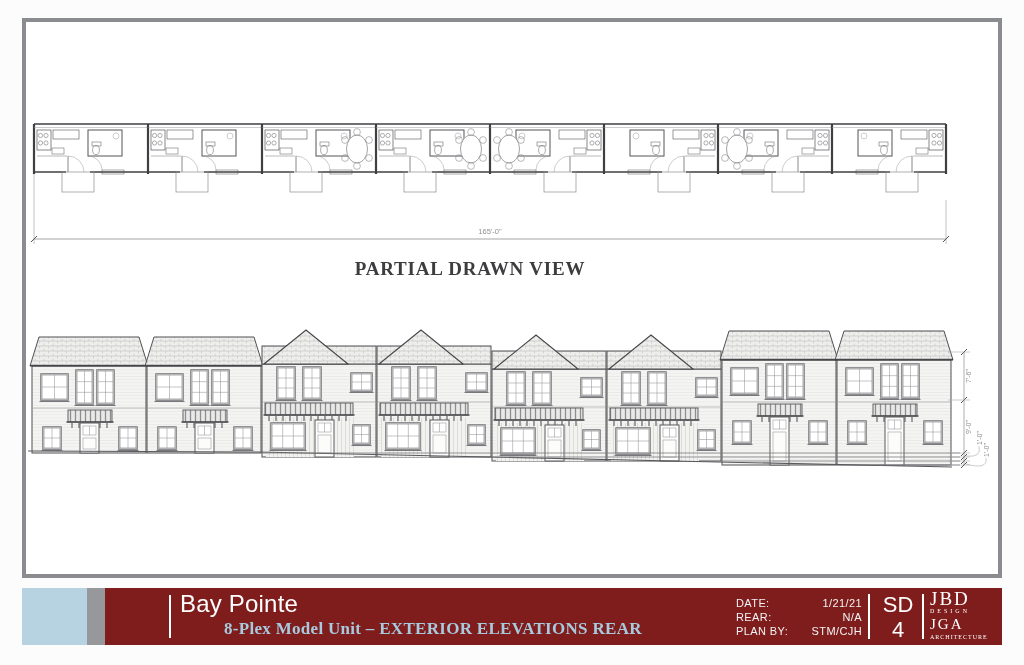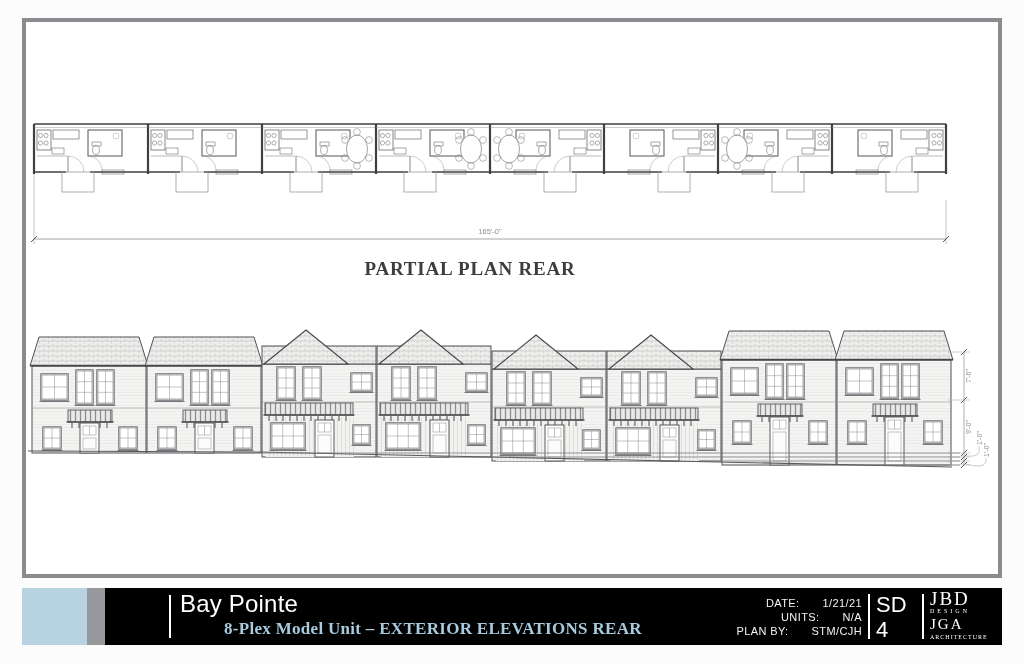--- a/index.html
+++ b/index.html
@@ -19,38 +19,38 @@
   .view-title {
     position:absolute; font-family:"Liberation Serif", serif; font-weight:bold;
     color:#3d3d40; text-align:center; letter-spacing:.8px;
   }
   #plan-title { left:150px; top:258px; width:640px; font-size:19px; }
   #elev-title { left:150px; top:481px; width:650px; font-size:19px; line-height:26px; }
 
   
   .band {
     position:absolute; left:22px; top:588px; width:980px; height:57px;
-    background:#000000;
+    background:#7f1d1d;
   }
   .band-blue { position:absolute; left:0; top:0; width:65px; height:57px; background:#b7d3e1; }
   .band-gap  { position:absolute; left:65px; top:0; width:18px; height:57px; background:#97989c; }
   .band-rule { position:absolute; left:147px; top:7px; width:2px; height:43px; background:#ffffff; }
   .proj-name {
     position:absolute; left:158px; top:2px; color:#ffffff; font-size:24px; letter-spacing:.2px;
   }
   .sheet-title {
     position:absolute; left:158px; top:31px; color:#a7cade;
     font-family:"Liberation Serif", serif; font-weight:bold; font-size:17px; letter-spacing:.3px;margin-left:44px;
   }
   .info { position:absolute; left:714px; top:8px; width:126px; color:#f2f3f5; font-size:11px; letter-spacing:.4px; }
-  .info-row { display:flex; justify-content:flex-end; line-height:14px;gap:23px; }
+  .info-row { display:flex; justify-content:space-between; line-height:14px;gap:23px; }
   .divider { position:absolute; top:6px; width:2px; height:45px; background:#ffffff; }
   .d1 { left:846px; } .d2 { left:900px; }
   .sd-block {
-    position:absolute; left:854px; top:4px; width:44px; text-align:left;
+    position:absolute; left:854px; top:4px; width:44px; text-align:center;
     color:#ffffff; font-size:22px; line-height:25px;
   }
   .logo-block {
     position:absolute; left:908px; top:2px; width:72px; 
     color:#ffffff; font-family:"Liberation Serif", serif;
   }
   .logo-main1 { font-size:19px; line-height:18px; letter-spacing:2px; }
   .logo-sub1  { font-size:6px;  line-height:6px;  letter-spacing:3px; }
   .logo-main2 { font-size:15px; line-height:20px; letter-spacing:2px; }
   .logo-sub2  { font-size:6px;  line-height:7px;  letter-spacing:1px; }
@@ -287,21 +287,21 @@
     <g>
       <line x1="6" y1="62" x2="6" y2="132" stroke="#ababae" stroke-width="0.7"></line>
       <line x1="918" y1="88" x2="918" y2="132" stroke="#ababae" stroke-width="0.7"></line>
       <line x1="6" y1="127" x2="918" y2="127" stroke="#9b9b9e" stroke-width="0.9"></line>
       <path d="M3 130 L9 124" stroke="#55555a" stroke-width="1"></path>
       <path d="M915 130 L921 124" stroke="#55555a" stroke-width="1"></path>
       <text x="462" y="122" font-size="7.5" fill="#8f9093" font-family="&quot;Liberation Sans&quot;, sans-serif" text-anchor="middle">165'-0"</text>
     </g>
   </svg>
 
-<div class="view-title" id="plan-title">PARTIAL PLAN REAR</div>
+<div class="view-title" id="plan-title">PARTIAL DRAWN VIEW</div>
 
 <svg class="elev-svg" id="elevSvg" viewBox="0 0 965 170">
     <defs>
       <pattern id="shg" width="9" height="5" patternUnits="userSpaceOnUse">
         <rect width="9" height="5" fill="#eeeeec"></rect>
         <path d="M0 0H9M0 5H9" stroke="#b2b2b0" stroke-width="0.5" fill="none"></path>
         <path d="M2.5 0V2.5M7 2.5V5" stroke="#bcbcba" stroke-width="0.5"></path>
       </pattern>
       <pattern id="sdg" width="12" height="3.2" patternUnits="userSpaceOnUse">
         <rect width="12" height="3.2" fill="#f4f4f2"></rect>
@@ -747,21 +747,21 @@
   <div class="band-rule"></div>
   <div class="proj-name">Bay Pointe</div>
   <div class="sheet-title">8-Plex Model Unit – EXTERIOR ELEVATIONS REAR</div>
 
   <div class="info">
     <div class="info-row">
       <span>DATE:</span>
       <span>1/21/21</span>
     </div>
     <div class="info-row">
-      <span>UNITS:</span>
+      <span>REAR:</span>
       <span>N/A</span>
     </div>
     <div class="info-row">
       <span>PLAN BY:</span>
       <span>STM/CJH</span>
     </div>
   </div>
 
   <div class="divider d1"></div>
   <div class="sd-block">

